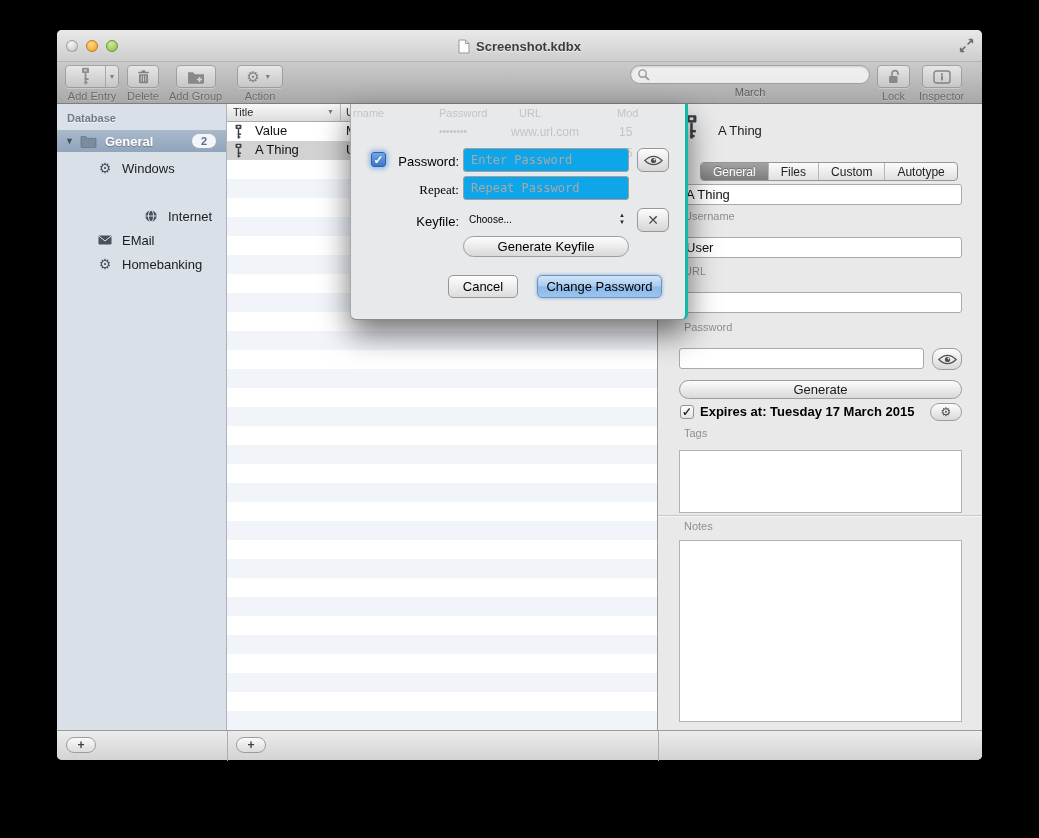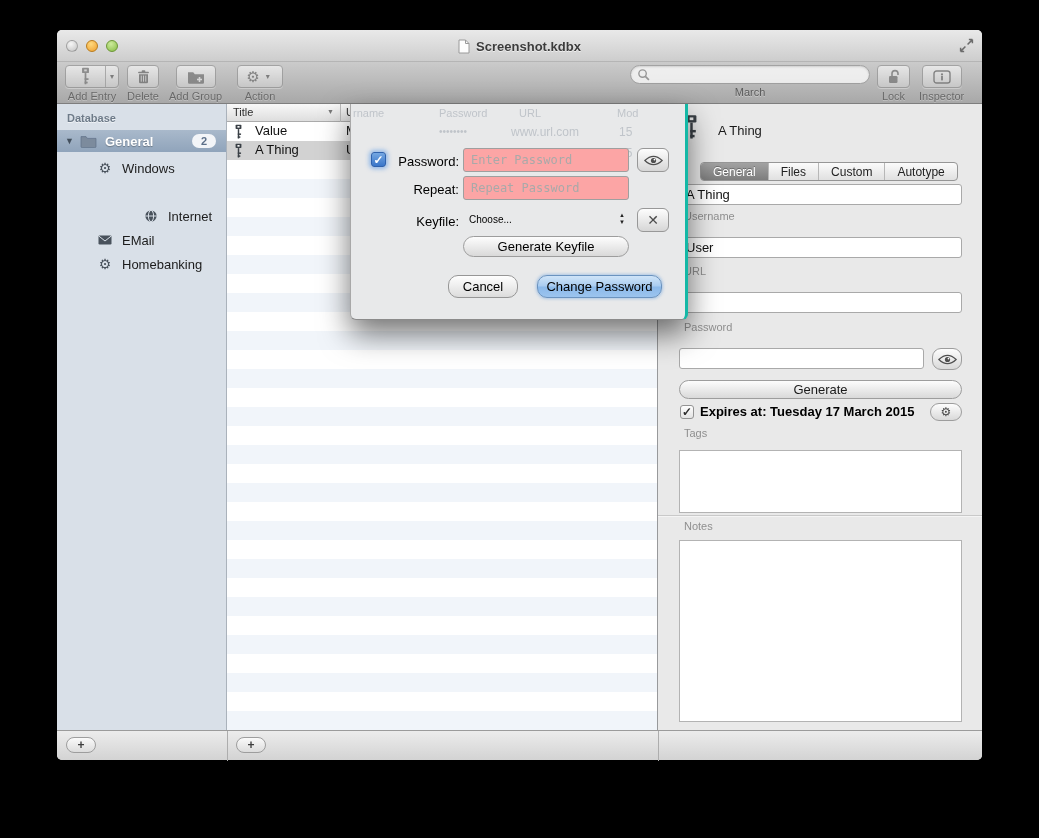--- a/index.html
+++ b/index.html
@@ -74,28 +74,28 @@
 
   
   .bottombar{position:absolute;left:0;top:700px;width:925px;height:30px;background:linear-gradient(#ececec,#d3d3d3);border-top:1px solid #9b9b9b;border-radius:0 0 5px 5px;}
   .bb-div{position:absolute;top:0;width:1px;height:30px;background:#adadad;}
   .plusbtn{position:absolute;top:6px;width:30px;height:16px;border-radius:9px;background:linear-gradient(#fafafa,#dcdcdc);border:1px solid #9d9d9d;color:#3f3f3f;font-size:12px;font-weight:bold;display:flex;align-items:center;justify-content:center;line-height:10px;}
 
   
   .sheet{position:absolute;left:293px;top:74px;width:338px;height:216px;background:#e8e9ea;border-left:1px solid #a8a8a8;border-right:3px solid #14b8a6;border-bottom:1px solid #8b8b8b;border-radius:0 0 6px 6px;box-shadow:0 14px 30px rgba(0,0,0,.55);z-index:50;}
   .ghost{position:absolute;color:rgba(125,136,150,.38);font-size:11px;white-space:nowrap;}
   .sh-label{position:absolute;width:108px;text-align:right;font-size:13px;color:#000;}
-  .sh-field{position:absolute;left:112px;width:166px;height:24px;background:#fca5a5;border:1px solid #9f9f9f;border-radius:3px;font-family:"DejaVu Sans Mono",monospace;font-size:12px;color:#333;padding:0 7px;outline:none;}
+  .sh-field{position:absolute;left:112px;width:166px;height:24px;background:#0ea5e9;border:1px solid #9f9f9f;border-radius:3px;font-family:"DejaVu Sans Mono",monospace;font-size:12px;color:#333;padding:0 7px;outline:none;}
   .sh-field::placeholder{color:#a9a9a9;}
   .sqbtn{position:absolute;left:286px;width:32px;height:24px;background:linear-gradient(#fdfdfd,#d6d6d6);border:1px solid #989898;border-radius:6px;display:flex;align-items:center;justify-content:center;font-size:14px;color:#4c4c4c;}
   .cbx{position:absolute;left:20px;width:15px;height:15px;border-radius:3px;background:linear-gradient(#74a7e2,#3a76c9);border:1px solid #2f62ad;box-shadow:0 0 4px 2px rgba(120,170,230,.75);color:#fff;font-size:12px;line-height:14px;text-align:center;font-weight:bold;}
   .choose{position:absolute;left:118px;font-size:10px;color:#000;}
   .stepper{position:absolute;left:268px;display:flex;flex-direction:column;align-items:center;font-size:6px;color:#222;line-height:6px;gap:1px;}
   .genkey{position:absolute;left:112px;top:132px;width:166px;height:21px;border-radius:11px;background:linear-gradient(#fdfdfd,#d9d9d9);border:1px solid #9d9d9d;font-size:13px;color:#000;display:flex;align-items:center;justify-content:center;}
-  .btn{position:absolute;top:171px;height:23px;border-radius:10px;font-size:13px;display:flex;align-items:center;justify-content:center;}
+  .btn{position:absolute;top:171px;height:23px;border-radius:5px;font-size:13px;display:flex;align-items:center;justify-content:center;}
   .btn.cancel{left:97px;width:70px;background:linear-gradient(#fefefe,#dcdcdc);border:1px solid #969696;color:#000;}
   .btn.primary{left:186px;width:125px;background:linear-gradient(#cfe4f8 0%,#a9ccf0 48%,#8bb9ea 52%,#9cc4ee 100%);border:1px solid #6b93bf;color:#000;box-shadow:0 0 3px 1px rgba(130,175,225,.6);}
 
   svg{display:block;}
 </style>
 </head>
 <body>
 
 <div class="desktop">
   <div class="window">
@@ -380,21 +380,21 @@
       <span class="sh-label" style="top:50px;left:0;">Password:</span>
       <input class="sh-field" style="top: 44px;" placeholder="Enter Password">
       <span class="sqbtn" style="top:44px;">
         <svg width="19" height="11" viewBox="0 0 22 12">
             <path d="M1 6 Q11 -3.5 21 6 Q11 15.5 1 6 Z" fill="none" stroke="#4f4f4f" stroke-width="1.4"></path>
             <circle cx="11" cy="6" r="3" fill="#4f4f4f"></circle>
             <circle cx="12.1" cy="4.9" r="1" fill="#fff"></circle>
           </svg>
       </span>
 
-      <span class="sh-label" style="top:78px;left:0;">Repeat:</span>
+      <span class="sh-label" style="top:78px;left:0;font-family:Liberation Serif, serif;">Repeat:</span>
       <input class="sh-field" style="top: 72px;" placeholder="Repeat Password">
 
       <span class="sh-label" style="top:110px;left:0;">Keyfile:</span>
       <span class="choose" style="top:110px;">Choose...</span>
       <span class="stepper" style="top:108px;">
           <span>▲</span>
           <span>▼</span>
         </span>
       <span class="sqbtn" style="top:104px;">✕</span>
 

